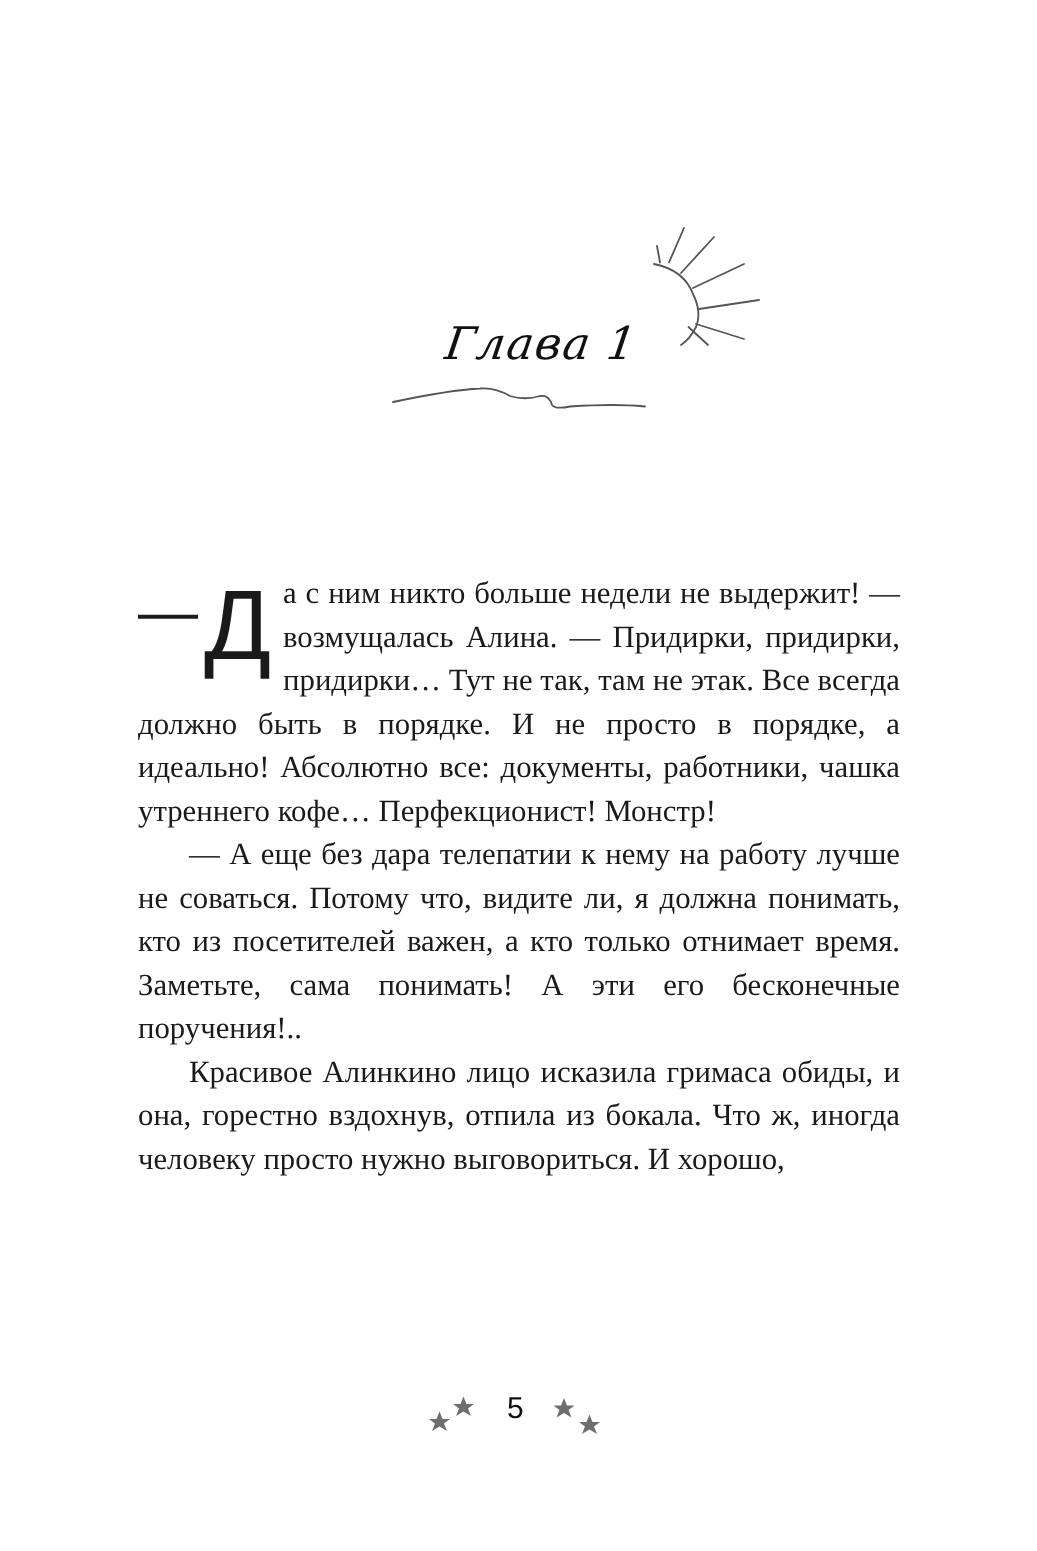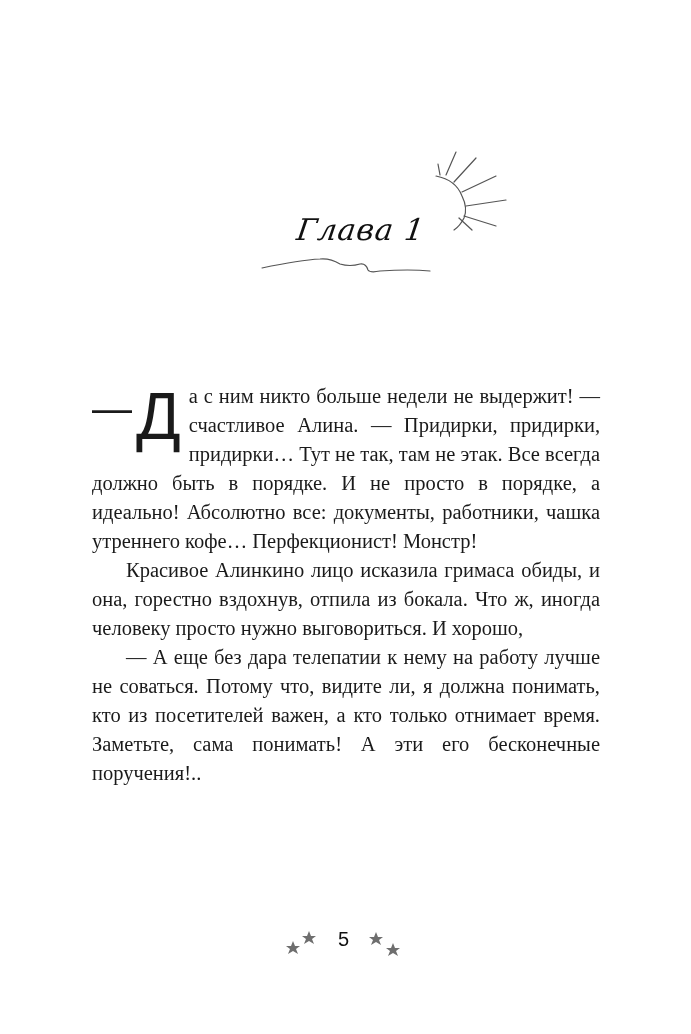--- a/index.html
+++ b/index.html
@@ -52,24 +52,24 @@
   </svg>
 
   <div class="chapter-title">Глава 1</div>
 
   <div class="body-text">
     <p class="first">
       <span class="dropcap-wrap">
         <span class="dropcap-dash">—</span>
         <span class="dropcap-letter">Д</span>
       </span>
-      <span>а с ним никто больше недели не выдержит! — счастливое Алина. — Придирки, придирки, придирки… Тут не так, там не этак. Все всегда должно быть в порядке. И не просто в порядке, а идеально! Абсолютно все: документы, работники, чашка утреннего кофе… Перфекционист! Монстр!</span>
+      <span>а с ним никто больше недели не выдержит! — возмущалась Алина. — Придирки, придирки, придирки… Тут не так, там не этак. Все всегда должно быть в порядке. И не просто в порядке, а идеально! Абсолютно все: документы, работники, чашка утреннего кофе… Перфекционист! Монстр!</span>
     </p>
+    <p>— А еще без дара телепатии к нему на работу лучше не соваться. Потому что, видите ли, я должна понимать, кто из посетителей важен, а кто только отнимает время. Заметьте, сама понимать! А эти его бесконечные поручения!..</p>
     <p>Красивое Алинкино лицо исказила гримаса обиды, и она, горестно вздохнув, отпила из бокала. Что ж, иногда человеку просто нужно выговориться. И хорошо,</p>
-    <p>— А еще без дара телепатии к нему на работу лучше не соваться. Потому что, видите ли, я должна понимать, кто из посетителей важен, а кто только отнимает время. Заметьте, сама понимать! А эти его бесконечные поручения!..</p>
   </div>
 
   <svg class="footer" viewBox="0 0 150 50" xmlns="http://www.w3.org/2000/svg">
     <g fill="#6e6e6e">
       <polygon points="23,26 25,31 30,31 26,34 28,39 23,36 18,39 20,34 16,31 21,31"></polygon>
       <polygon points="39,16 41,21 46,21 42,24 44,29 39,26 34,29 36,24 32,21 37,21"></polygon>
       <polygon points="106,17 108,22 113,22 109,25 111,30 106,27 101,30 103,25 99,22 104,22"></polygon>
       <polygon points="123,28 125,33 130,33 126,36 128,41 123,38 118,41 120,36 116,33 121,33"></polygon>
     </g>
   </svg>

